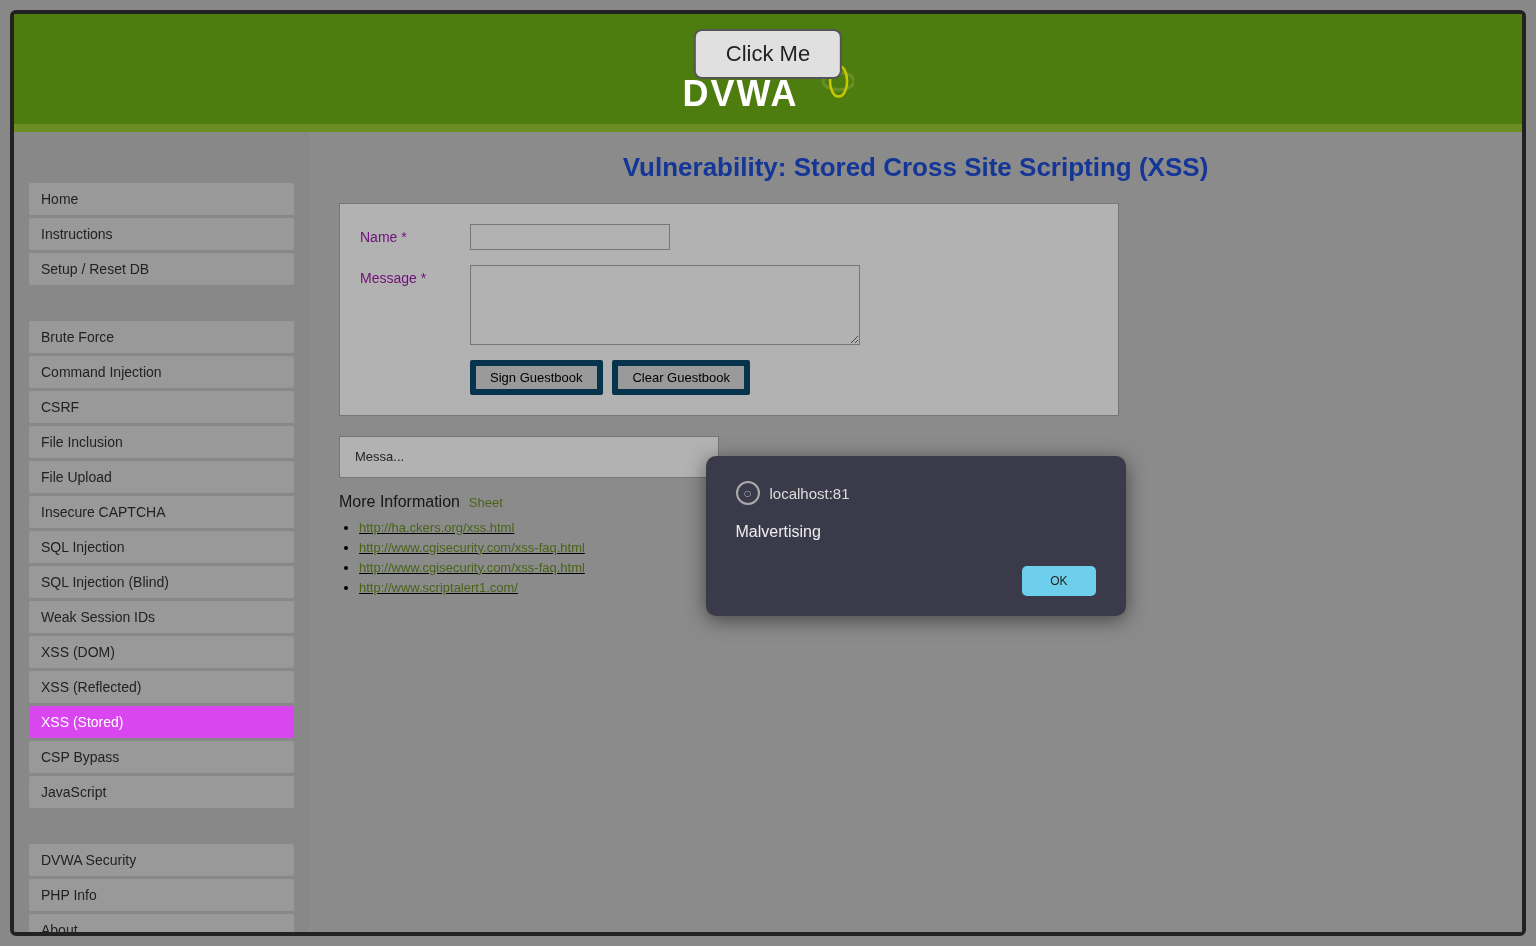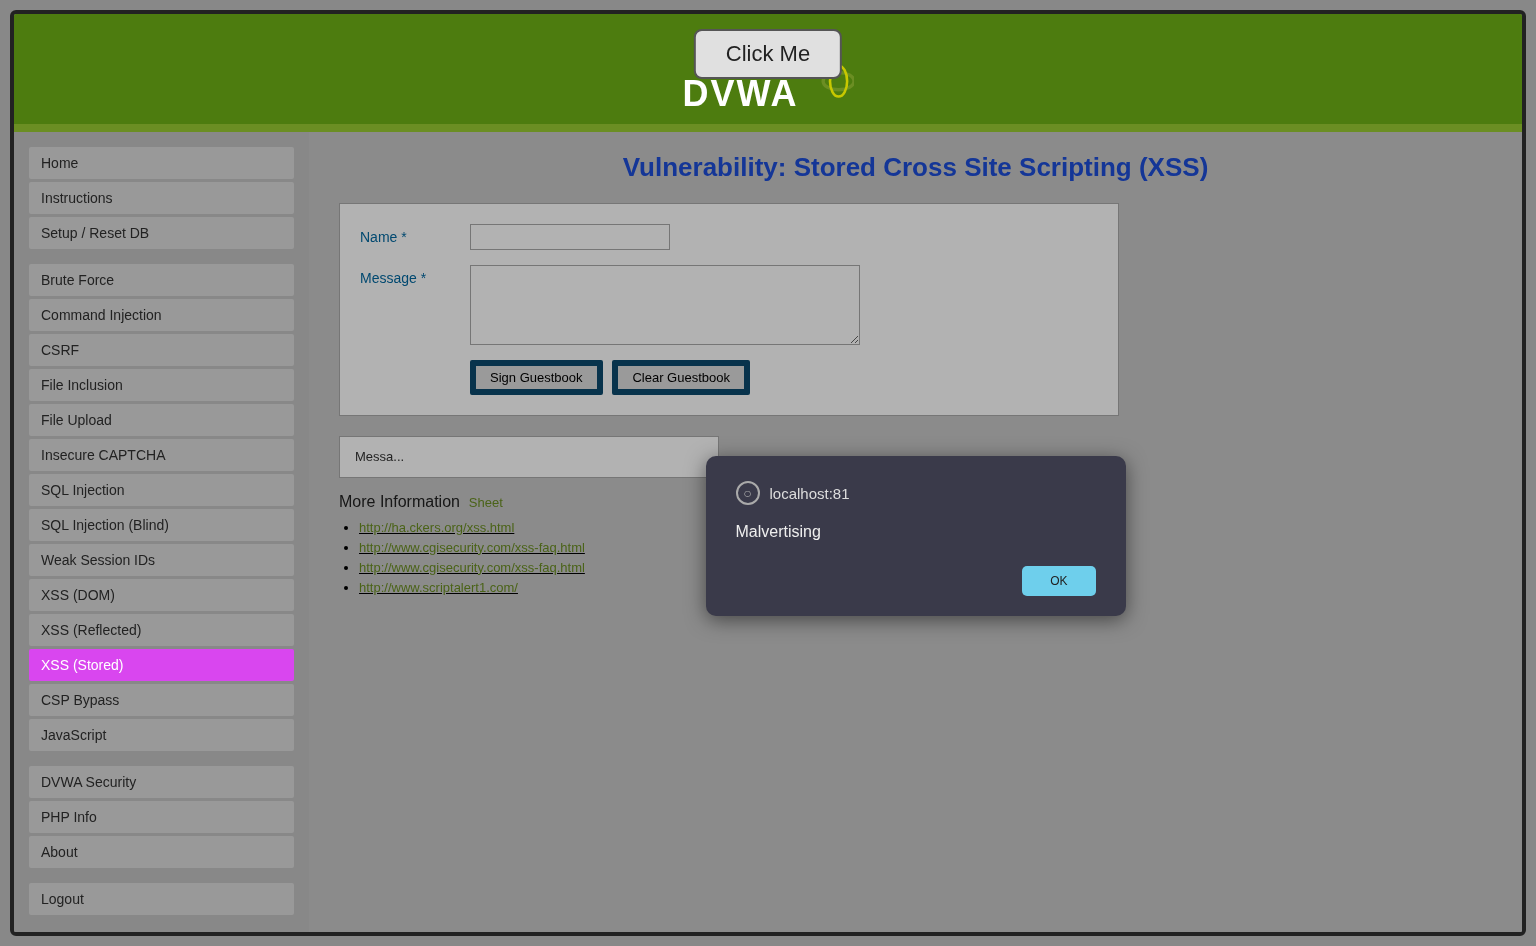--- a/index.html
+++ b/index.html
@@ -74,20 +74,21 @@
     
     .sidebar {
       width: 295px;
       min-width: 295px;
       padding: 15px 15px;
       background: #888;
     }
 
     .sidebar-group {
       margin-bottom: 15px;
+      margin-top: 36px;
     }
 
     .sidebar-item {
       display: block;
       width: 100%;
       padding: 8px 12px;
       background: #999;
       color: #222;
       font-size: 14px;
       font-weight: normal;
@@ -132,21 +133,21 @@
     .form-row {
       display: flex;
       align-items: flex-start;
       margin-bottom: 15px;
     }
 
     .form-label {
       width: 110px;
       padding-top: 5px;
       font-size: 14px;
-      color: #0369a1;
+      color: #a21caf;
     }
 
     .form-input-name {
       width: 200px;
       height: 26px;
       border: 1px solid #aaa;
       padding: 3px 6px;
       font-size: 13px;
       background: white;
     }

